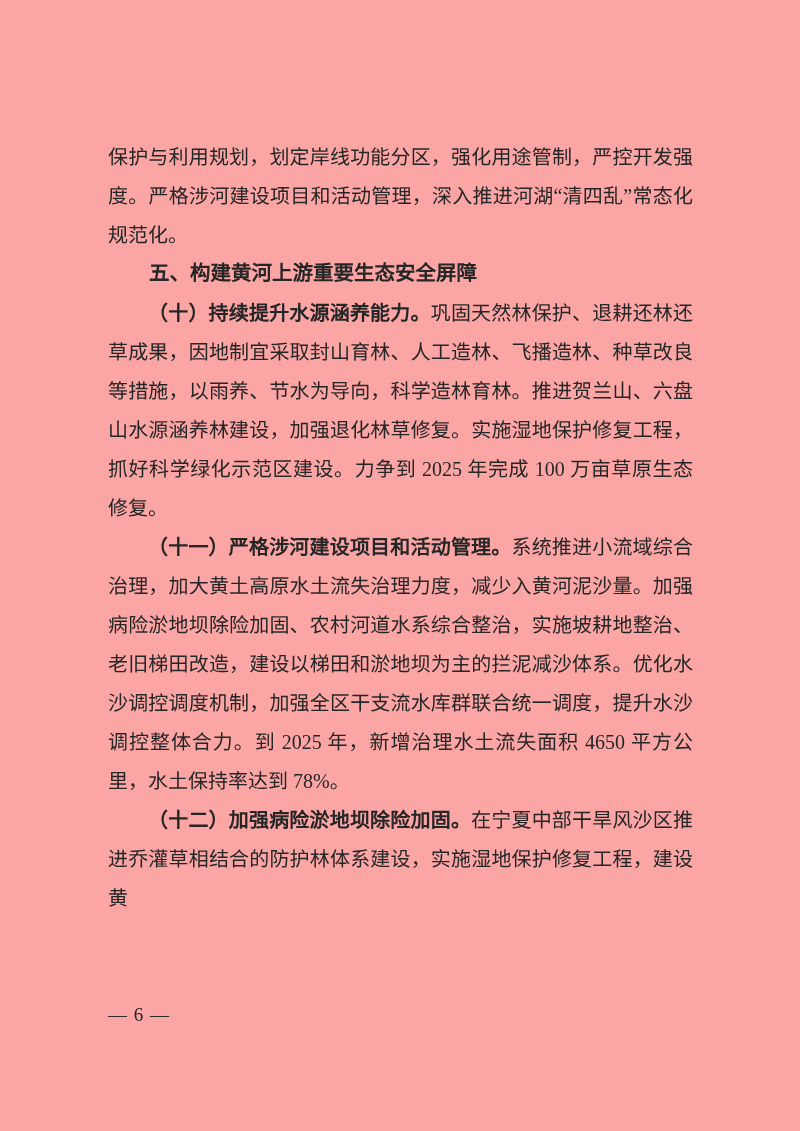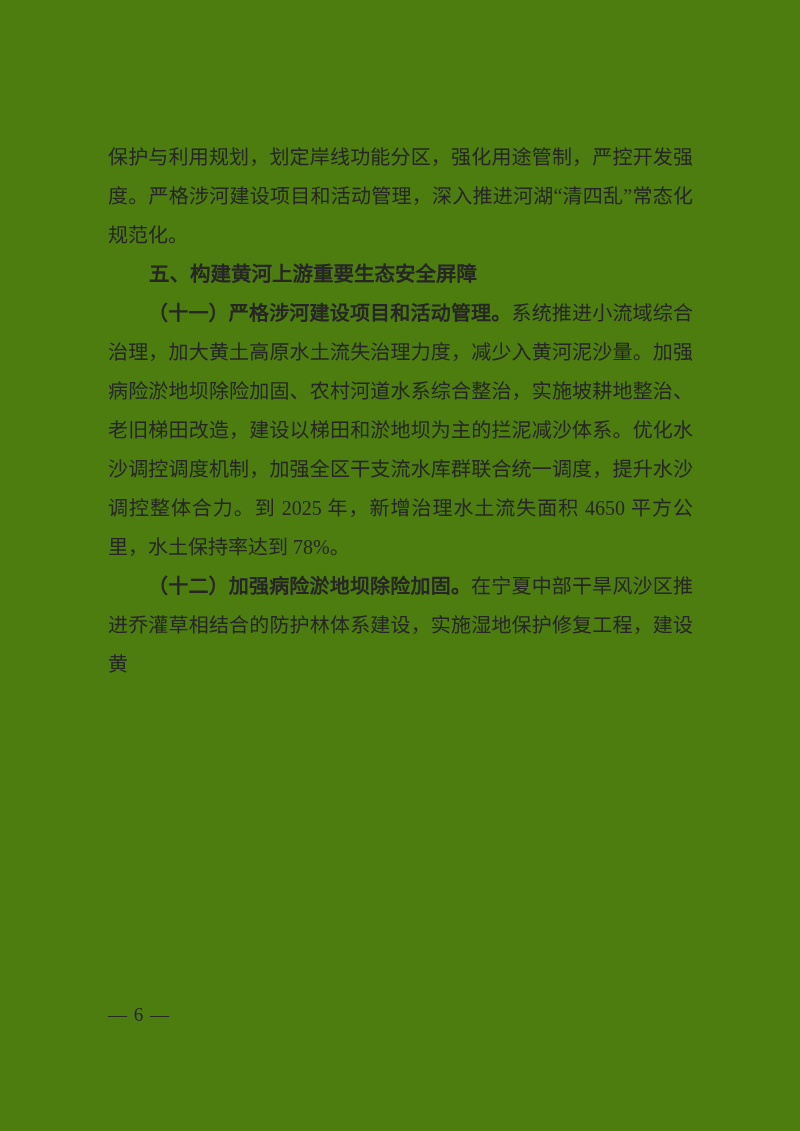--- a/index.html
+++ b/index.html
@@ -4,21 +4,21 @@
 <style>
   html, body {
     margin: 0;
     padding: 0;
     background: #ffffff;
   }
   .page {
     position: relative;
     width: 800px;
     height: 1131px;
-    background: #4d7c0f;
+    background: #fca5a5;
     overflow: hidden;
   }
   .doc-body {
     position: absolute;
     left: 108px;
     top: 138px;
     width: 585px;
     color: #262626;
     font-family: "Liberation Serif", "DejaVu Serif", serif;
     font-size: 20px;
@@ -27,21 +27,21 @@
     text-justify: inter-ideograph;
   }
   .block {
     margin: 0;
     padding: 0;
   }
   .block.indent {
     text-indent: 2em;
   }
   .block.heading {
-    font-family: Liberation Serif, serif;
+    font-family: Liberation Mono, monospace;
     font-weight: 700;
     font-size: 20.5px;
   }
   .run-bold {
     font-weight: 700;
   }
   .page-footer {
     position: absolute;
     left: 108px;
     top: 1000px;
@@ -52,17 +52,18 @@
     letter-spacing: 1px;
   }
 </style>
 </head>
 <body>
 
 <div class="page">
   <div class="doc-body">
       <p class="block"><span>保护与利用规划，划定岸线功能分区，强化用途管制，严控开发强度。严格涉河建设项目和活动管理，深入推进河湖“清四乱”常态化规范化。</span></p>
       <p class="block indent heading"><span class="run-bold">五、构建黄河上游重要生态安全屏障</span></p>
+      <p class="block indent"><span class="run-bold">（十）持续提升水源涵养能力。</span><span>巩固天然林保护、退耕还林还草成果，因地制宜采取封山育林、人工造林、飞播造林、种草改良等措施，以雨养、节水为导向，科学造林育林。推进贺兰山、六盘山水源涵养林建设，加强退化林草修复。实施湿地保护修复工程，抓好科学绿化示范区建设。力争到 2025 年完成 100 万亩草原生态修复。</span></p>
       <p class="block indent"><span class="run-bold">（十一）严格涉河建设项目和活动管理。</span><span>系统推进小流域综合治理，加大黄土高原水土流失治理力度，减少入黄河泥沙量。加强病险淤地坝除险加固、农村河道水系综合整治，实施坡耕地整治、老旧梯田改造，建设以梯田和淤地坝为主的拦泥减沙体系。优化水沙调控调度机制，加强全区干支流水库群联合统一调度，提升水沙调控整体合力。到 2025 年，新增治理水土流失面积 4650 平方公里，水土保持率达到 78%。</span></p>
       <p class="block indent"><span class="run-bold">（十二）加强病险淤地坝除险加固。</span><span>在宁夏中部干旱风沙区推进乔灌草相结合的防护林体系建设，实施湿地保护修复工程，建设黄</span></p>
     </div>
   <div class="page-footer">— 6 —</div>
 </div>
 
 </body></html>

